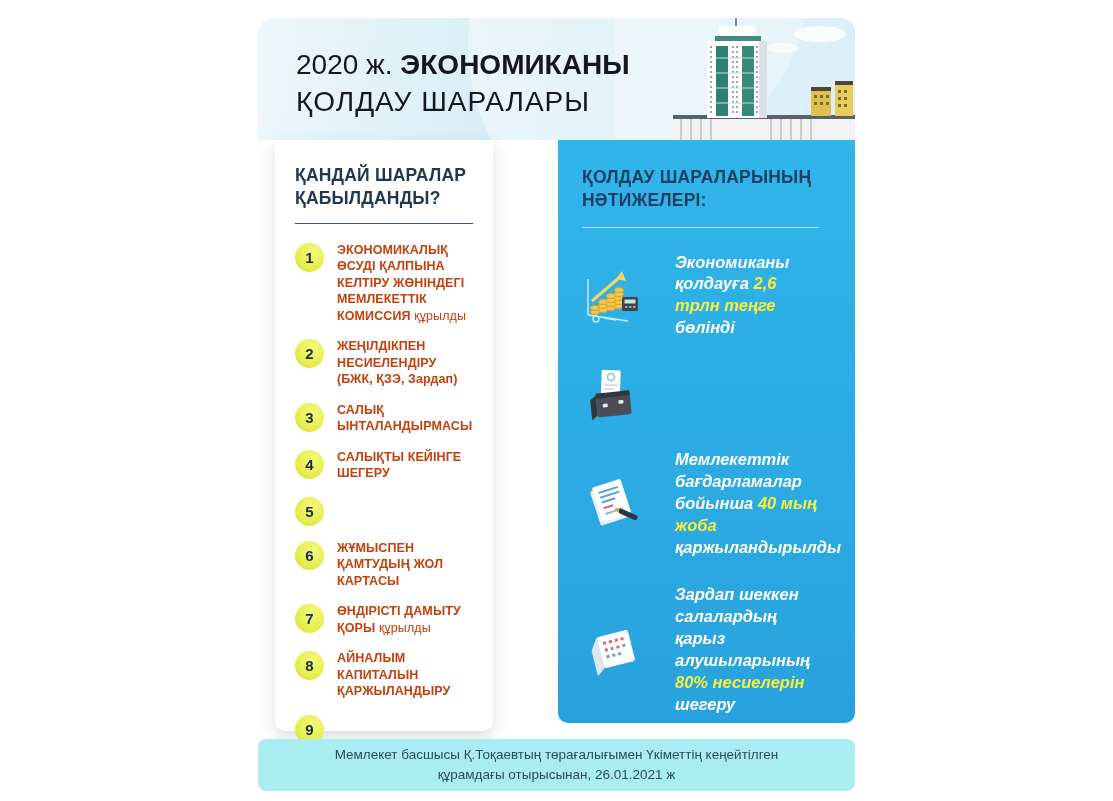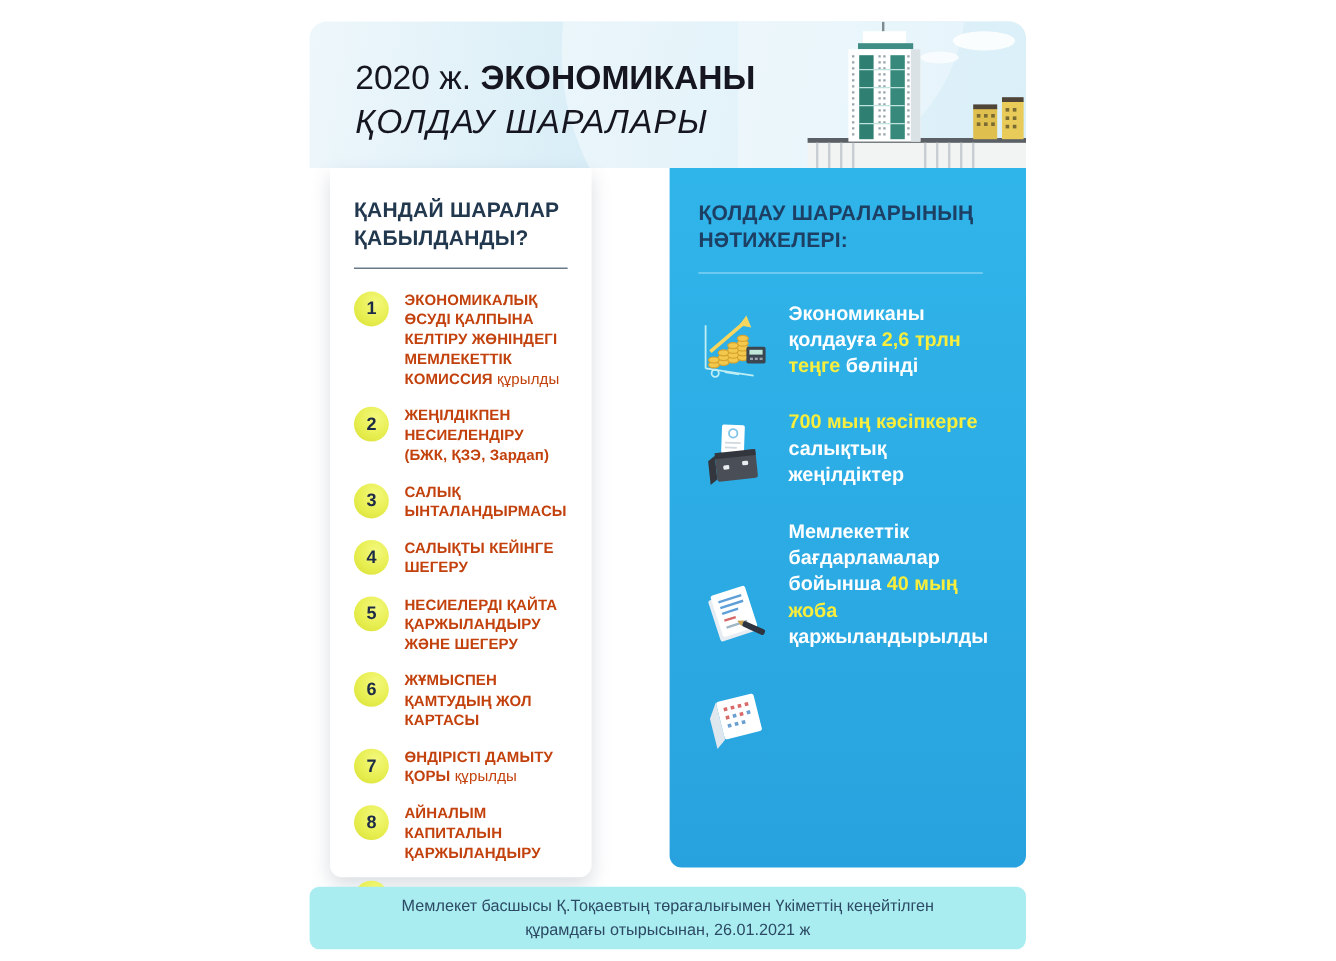--- a/index.html
+++ b/index.html
@@ -14,21 +14,21 @@
     border-radius:14px 14px 0 0; overflow:hidden;
     background:linear-gradient(100deg,#eef7fb 0%,#d9eef7 40%,#bfe4f3 100%);
   }
   .header .deco-circle {
     position:absolute; left:210px; top:-190px; width:430px; height:430px;
     border-radius:50%; background:rgba(255,255,255,0.42);
   }
   .header-title { position:absolute; left:38px; top:28px; color:#15161f; line-height:37px; font-size:28px; }
   .header-title .t-year { font-weight:400; }
   .header-title .t-bold { font-weight:800; }
-  .header-title .t-line2 { font-weight:400; letter-spacing:1px;font-style:italic; }
+  .header-title .t-line2 { font-weight:400; letter-spacing:1px; }
   .building { position:absolute; right:0; top:0; }
 
   
   .left-card {
     position:absolute; left:275px; top:140px; width:218px; height:591px;
     background:#ffffff; box-sizing:border-box; padding:24px 20px 18px 20px;
     border-radius:0 0 10px 10px; box-shadow:0 7px 16px rgba(70,90,110,0.20);
   }
   .left-title { font-size:17.5px; font-weight:800; color:#22384e; line-height:1.3; letter-spacing:0.2px; }
   .left-divider { border:none; border-top:1.5px solid #45586c; margin:13px 0 18px 0; }
@@ -44,21 +44,21 @@
   .measure-text .suffix { font-weight:500; }
 
   
   .right-panel {
     position:absolute; left:558px; top:140px; width:297px; height:583px;
     background:linear-gradient(180deg,#30b5ea 0%,#28a2de 100%);
     box-sizing:border-box; padding:26px 36px 20px 24px; border-radius:0 0 10px 10px;
   }
   .right-title { font-size:17.5px; font-weight:800; color:#1c3f63; line-height:1.3; letter-spacing:0.2px; }
   .right-divider { border:none; border-top:1px solid rgba(255,255,255,0.6); margin:15px 0 24px 0; }
-  .result-row { display:flex; align-items:flex-end; gap:15px; margin-bottom:25px; }
+  .result-row { display:flex; align-items:center; gap:33px; margin-bottom:25px;font-style:italic; }
   .result-icon { flex:0 0 60px; width:60px; height:60px; }
   .result-text { color:#ffffff; font-size:16.5px; font-weight:700; line-height:1.33; }
   .result-text .hl { color:#f8ee3b; }
 
   
   .footer {
     position:absolute; left:258px; top:739px; width:597px; height:52px;
     background:#a9edf1; border-radius:8px; color:#2c4a63;
     display:flex; flex-direction:column; align-items:center; justify-content:center;
     font-size:13.5px; font-weight:500; line-height:1.45; text-align:center;
@@ -155,21 +155,20 @@
       <li class="measure-item">
         <span class="num-circle">3</span>
         <span class="measure-text"><span>САЛЫҚ ЫНТАЛАНДЫРМАСЫ</span><span class="suffix"></span></span>
       </li>
       <li class="measure-item">
         <span class="num-circle">4</span>
         <span class="measure-text"><span>САЛЫҚТЫ КЕЙІНГЕ ШЕГЕРУ</span><span class="suffix"></span></span>
       </li>
       <li class="measure-item">
         <span class="num-circle">5</span>
-        <span class="measure-text"><span>НЕСИЕЛЕРДІ ҚАЙТА ҚАРЖЫЛАНДЫРУ ЖӘНЕ ШЕГЕРУ</span><span class="suffix"></span></span>
       </li>
       <li class="measure-item">
         <span class="num-circle">6</span>
         <span class="measure-text"><span>ЖҰМЫСПЕН ҚАМТУДЫҢ ЖОЛ КАРТАСЫ</span><span class="suffix"></span></span>
       </li>
       <li class="measure-item">
         <span class="num-circle">7</span>
         <span class="measure-text"><span>ӨНДІРІСТІ ДАМЫТУ ҚОРЫ</span><span class="suffix"> құрылды</span></span>
       </li>
       <li class="measure-item">
@@ -232,21 +231,20 @@
               <rect x="21" y="6" width="19" height="24" rx="1.5" fill="#ffffff"></rect>
             <circle cx="30.5" cy="13" r="3.5" fill="none" stroke="#7fc3e8" stroke-width="1.5"></circle>
             <line x1="24" y1="21" x2="37" y2="21" stroke="#cfd8de" stroke-width="1.5"></line>
             <line x1="24" y1="25" x2="34" y2="25" stroke="#cfd8de" stroke-width="1.5"></line>
           </g>
           <rect x="14" y="28" width="34" height="5" fill="#33373d"></rect>
           <rect x="20" y="39" width="5" height="3.5" rx="1" fill="#e9edf0"></rect>
           <rect x="36" y="37" width="5" height="3.5" rx="1" fill="#e9edf0"></rect>
         </g>
       </svg>
-      <div class="result-text"><span></span><span class="hl">700 мың кәсіпкерге</span><span> салықтық жеңілдіктер</span></div>
     </div>
 
     <div class="result-row">
       <svg class="result-icon" viewBox="0 0 60 60">
         <g transform="rotate(-18 28 28)">
           <rect x="12" y="12" width="30" height="36" rx="2" fill="#e7edf2"></rect>
           <rect x="15" y="9" width="30" height="36" rx="2" fill="#ffffff"></rect>
           <g stroke="#5f9fd8" stroke-width="2">
               <line x1="20" y1="16" x2="40" y2="16"></line>
               <line x1="20" y1="21" x2="40" y2="21"></line>
@@ -282,20 +280,21 @@
           </g>
           <g fill="#6b9fd0">
             <rect x="29" y="27" width="3" height="3"></rect>
               <rect x="41" y="27" width="3" height="3"></rect>
             <rect x="23" y="34" width="3" height="3"></rect>
               <rect x="29" y="34" width="3" height="3"></rect>
               <rect x="35" y="34" width="3" height="3"></rect>
           </g>
         </g>
       </svg>
+      <div class="result-text"><span>Зардап шеккен салалардың қарыз алушыларының </span><span class="hl">80% несиелерін</span><span> шегеру</span></div>
     </div>
   </div>
 
   <div class="footer">
     <div>Мемлекет басшысы Қ.Тоқаевтың төрағалығымен Үкіметтің кеңейтілген</div>
     <div>құрамдағы отырысынан, 26.01.2021 ж</div>
   </div>
 
 </div>
 

